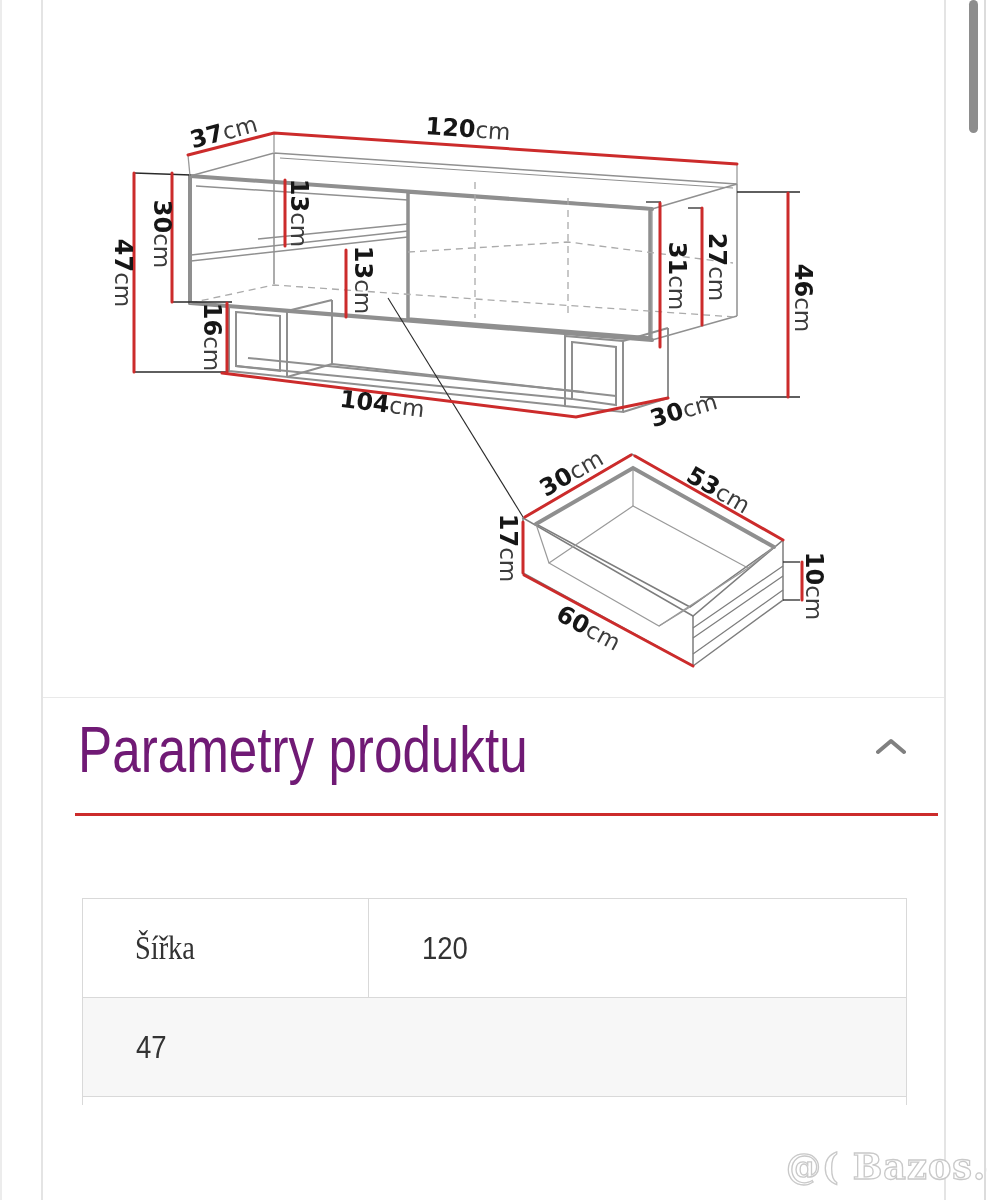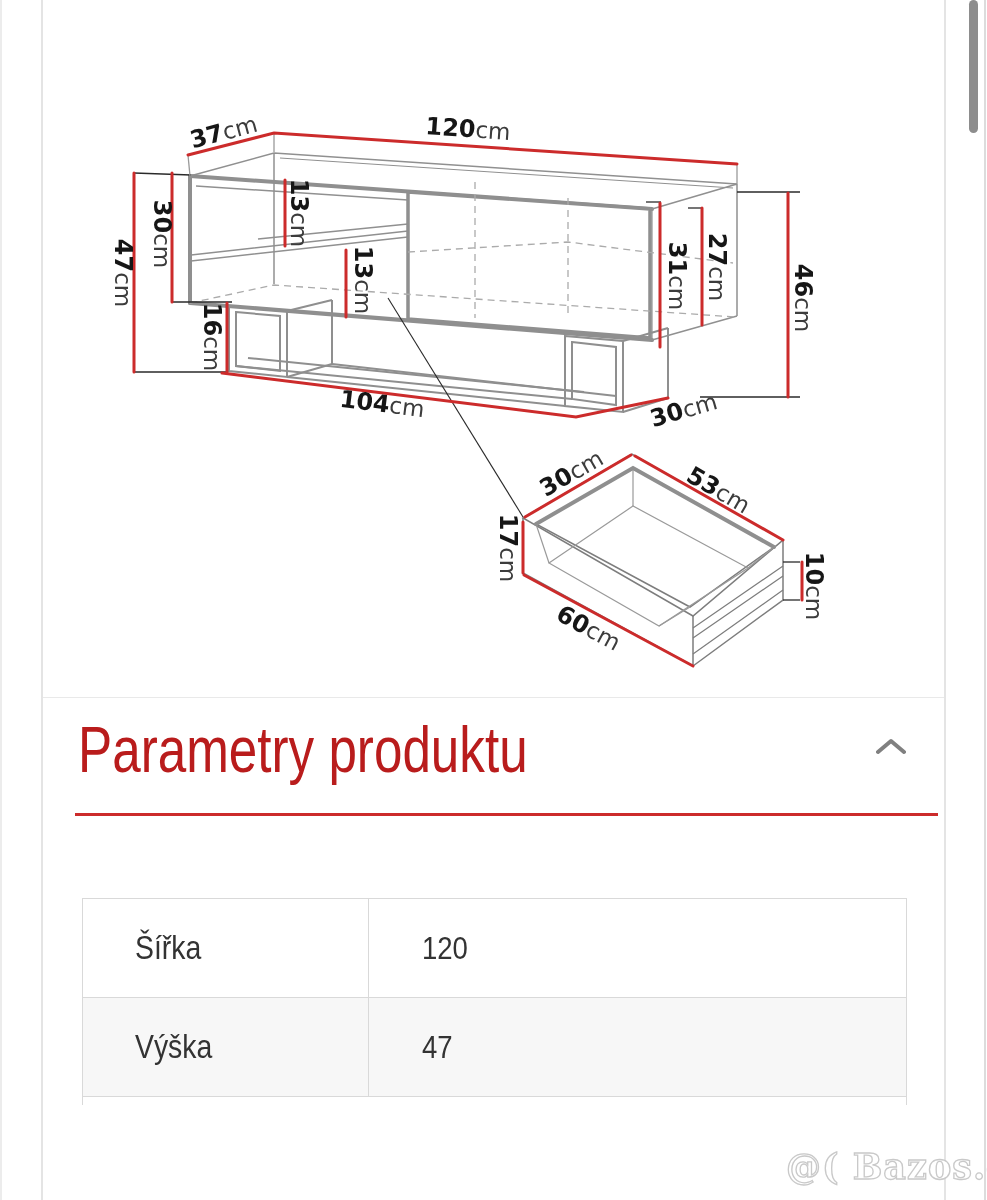--- a/index.html
+++ b/index.html
@@ -14,31 +14,31 @@
   .edge-right{position:absolute;left:984px;top:0;bottom:0;width:2px;background:#dcdcdc;}
   .scroll-thumb{position:absolute;left:969px;top:0;width:9px;height:133px;background:#8d8d8d;border-radius:5px;}
 
   
   .diagram{position:absolute;left:0;top:0;width:987px;height:700px;}
   .dim-num{font-family:"DejaVu Sans",sans-serif;font-weight:700;fill:#161616;font-size:24px;}
   .dim-unit{font-family:"DejaVu Sans",sans-serif;font-weight:400;fill:#3c3c3c;font-size:23px;}
 
   
   .params-header{position:absolute;left:43px;top:697px;width:901px;height:118px;border-top:1px solid #e9e9e9;cursor:pointer;}
-  .params-title{position:absolute;left:35px;top:14px;font-size:64px;line-height:76px;color:#b91c1c;white-space:nowrap;}
+  .params-title{position:absolute;left:35px;top:14px;font-size:64px;line-height:76px;color:#701a75;white-space:nowrap;}
   .cond{display:inline-block;transform:scaleX(0.80);transform-origin:0 50%;}
   .cond2{display:inline-block;transform:scaleX(0.86);transform-origin:0 50%;}
   .chevron{position:absolute;left:833px;top:40px;width:30px;height:18px;}
   .red-divider{position:absolute;left:75px;top:813px;width:863px;height:3px;background:#cc2b2b;}
 
   
   .params-table{position:absolute;left:82px;top:898px;width:823px;border:1px solid #d9d9d9;border-bottom:none;}
   .p-row{display:flex;height:98px;border-bottom:1px solid #d9d9d9;background:#ffffff;}
   .p-row:nth-child(even){background:#f7f7f7;}
-  .p-row .cell-label{width:286px;border-right:1px solid #d9d9d9;display:flex;align-items:center;padding-left:52px;box-sizing:border-box;font-size:33px;color:#333;}
+  .p-row .cell-label{width:286px;border-right:1px solid #d9d9d9;display:flex;align-items:center;padding-left:52px;box-sizing:border-box;font-size:33px;color:#333;font-family:Liberation Serif, serif;}
   .p-row .cell-value{flex:1;display:flex;align-items:center;padding-left:53px;box-sizing:border-box;font-size:32px;color:#333;}
   .p-row.partial{height:8px;border-bottom:none;}
 
   
   .watermark{
     position:absolute;left:786px;top:1146px;font-family:"DejaVu Serif",serif;font-weight:700;
     font-size:35px;color:#ffffff;-webkit-text-stroke:1.3px #c9c9c9;letter-spacing:1px;white-space:nowrap;
   }
 </style>
 </head>
@@ -170,23 +170,20 @@
 <div class="params-table">
   <div class="p-row">
     <div class="cell-label">
         <span class="cond2">Šířka</span>
       </div>
     <div class="cell-value">
         <span class="cond2">120</span>
       </div>
   </div>
   <div class="p-row">
-    <div class="cell-label">
-        <span class="cond2">Výška</span>
-      </div>
     <div class="cell-value">
         <span class="cond2">47</span>
       </div>
   </div>
   <div class="p-row partial"></div>
 </div>
 
 <div class="watermark">@( Bazos.cz</div>
 
 </body></html>

